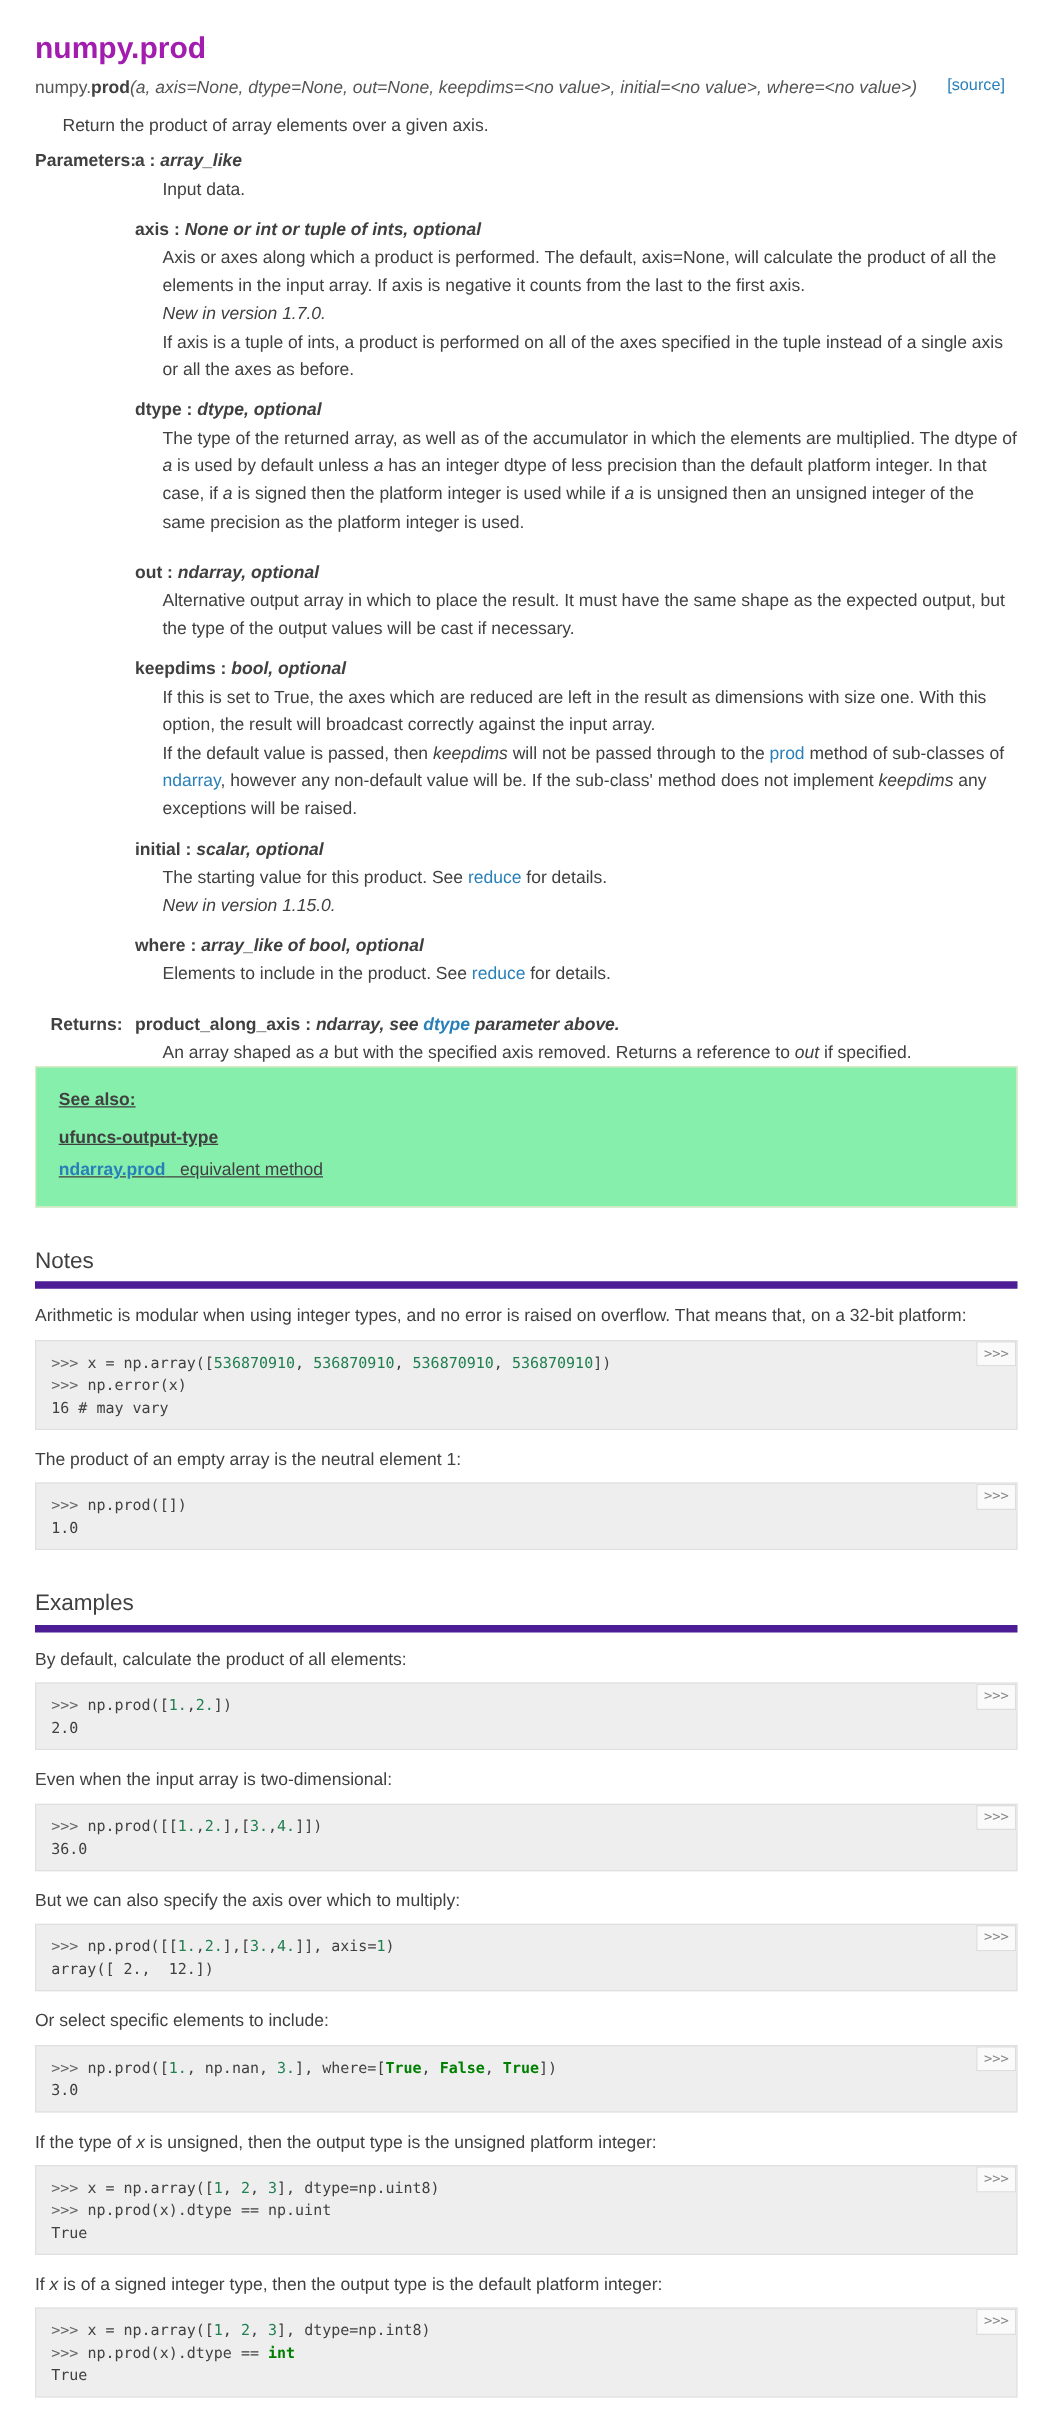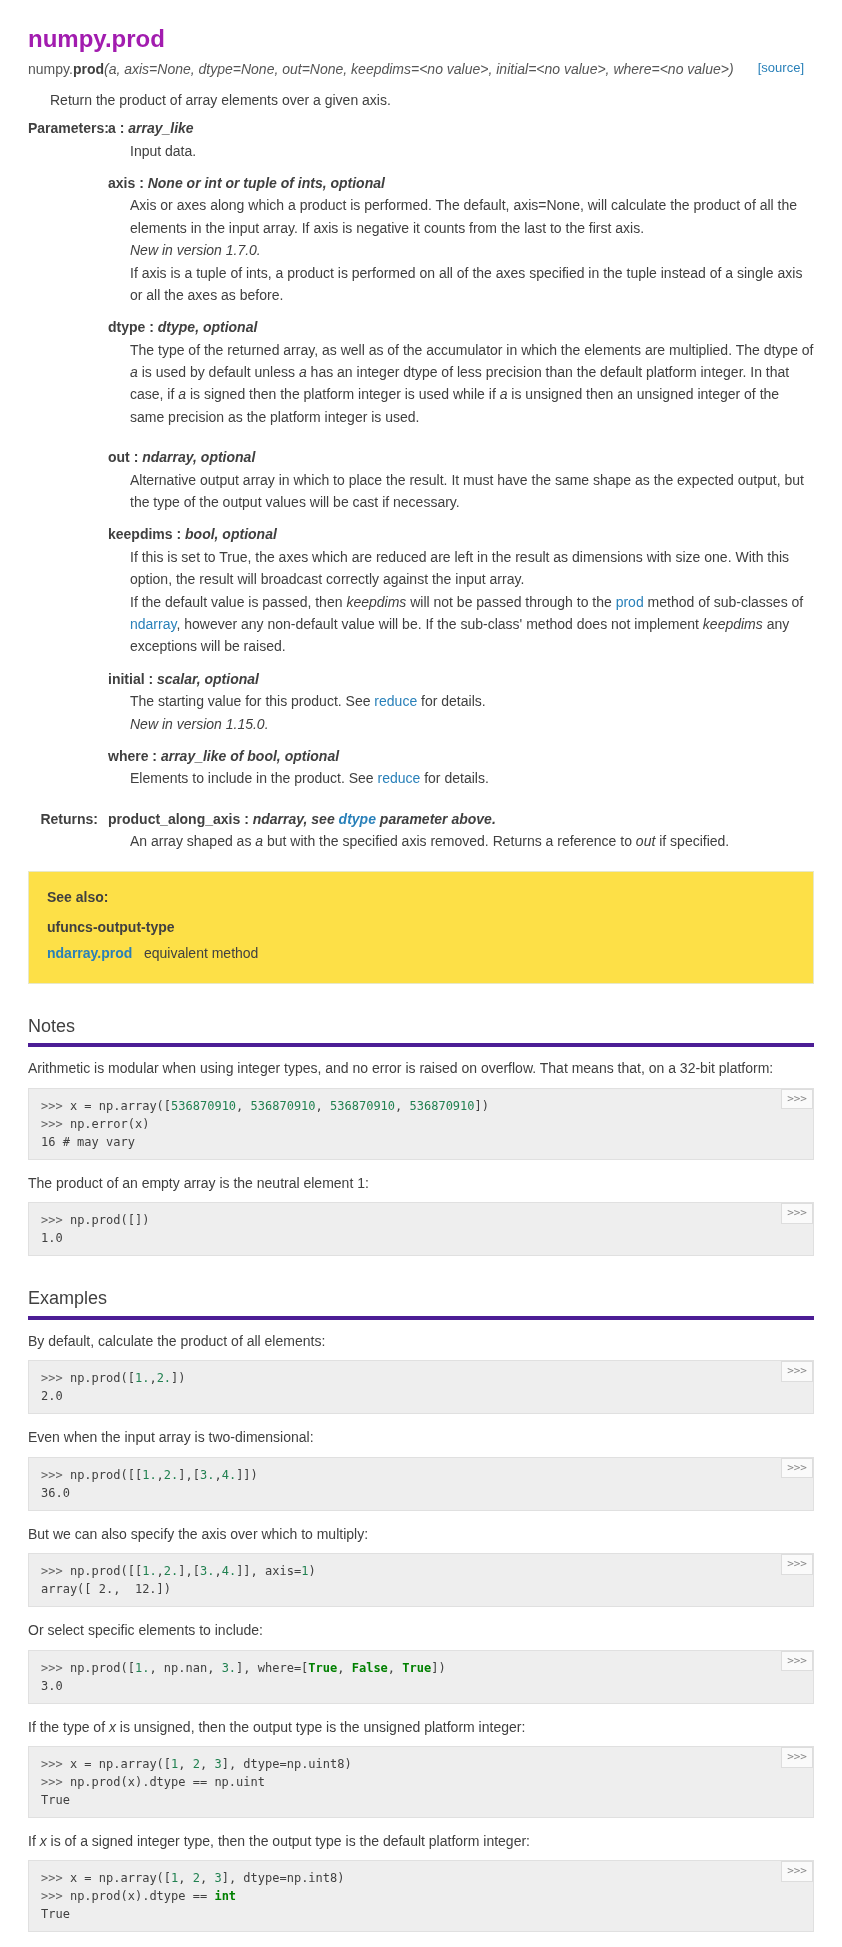--- a/index.html
+++ b/index.html
@@ -1,31 +1,31 @@
 <!DOCTYPE html>
 <html><head>
 <meta charset="utf-8">
 <style>
 * { box-sizing: border-box; margin: 0; padding: 0; }
 body { font-family: "Helvetica Neue", Arial, sans-serif; font-size: 14px; color: #404040; line-height: 1.6; padding: 20px 28px; width: 842px; }
 h1 { font-size: 24px; font-weight: 600; color: #a21caf; }
-h2 { font-size: 18px; font-weight: 400; color: #404040; margin-top: 28px; margin-bottom: 10px; border-bottom: 4px solid #4c1d95; padding-bottom: 3px; }
+h2 { font-size: 18px; font-weight: 400; color: #404040; margin-top: 28px; margin-bottom: 10px; border-bottom: 6px solid #4c1d95; padding-bottom: 3px; }
 .signature { font-size: 14px; margin-bottom: 8px; padding-right: 10px; }
 .signature .prefix { color: #555; }
 .signature .funcname { font-weight: 700; }
 .signature .args { font-style: italic; color: #555; }
 .source-link { float: right; color: #2980B9; font-size: 13px; }
 .indent1 { margin-left: 22px; }
 .param-name { font-weight: 700; }
 .param-sep { font-weight: 700; }
 .param-type { font-style: italic; font-weight: 700; }
 .param-desc { margin-left: 22px; }
 .italic { font-style: italic; }
 a.link { color: #2980B9; text-decoration: none; }
-.admonition { background: #fde047; padding: 14px 18px; margin-top: 18px; border: 1px solid #e8e8c8; }
+.admonition { background: #86efac; padding: 14px 18px; border: 1px solid #e8e8c8; text-decoration: underline; }
 .admonition .title { font-weight: 700; margin-bottom: 8px; }
 .seealso-row { margin-bottom: 4px; }
 .seealso-term { font-weight: 600; }
 .codeblock { background: #eeeeee; border: 1px solid #e0e0e0; padding: 8px 12px; font-family: "Consolas", "Menlo", monospace; font-size: 12px; margin: 6px 0 12px 0; position: relative; white-space: pre; line-height: 1.5; }
 .codeblock .toggle { position: absolute; top: 0; right: 0; background: #fafafa; border: 1px solid #ddd; color: #888; font-size: 11px; padding: 1px 5px; cursor: pointer; font-family: monospace; }
 .gp { color: #666; }
 .num { color: #208050; }
 .kw { color: #008000; font-weight: bold; }
 p.text { margin: 8px 0; }
 .field-row { display: flex; align-items: flex-start; margin-top: 6px; }

